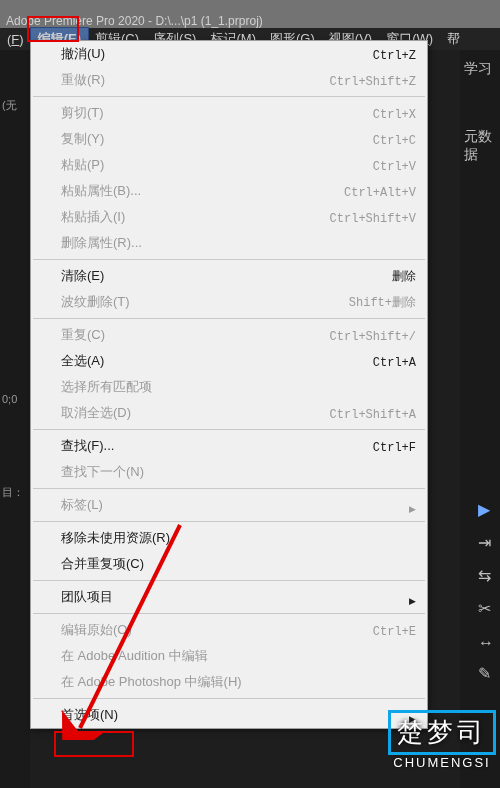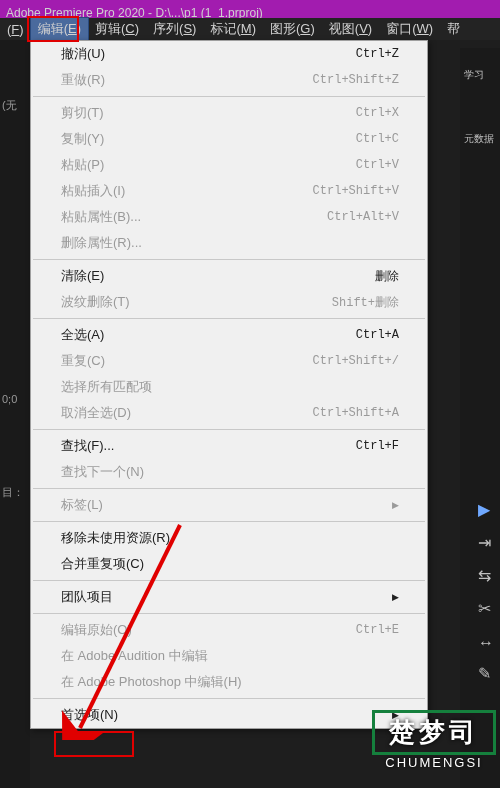--- a/index.html
+++ b/index.html
@@ -1,38 +1,38 @@
 <!DOCTYPE html>
 <html><head>
 <meta charset="utf-8">
 <style>
   * { margin: 0; padding: 0; box-sizing: border-box; font-family: "Microsoft YaHei", "SimSun", sans-serif; }
   body { width: 500px; height: 788px; background: #1e1e1e; overflow: hidden; position: relative; }
-  .title-bar { background: #a21caf; color: #d0d0d0; font-size: 12px; padding: 6px 6px; height: 18px; overflow: hidden; white-space: nowrap; }
+  .title-bar { background: #737373; color: #d0d0d0; font-size: 12px; padding: 14px 6px; height: 18px; overflow: hidden; white-space: nowrap; }
   .menubar { background: #232323; display: flex; height: 22px; align-items: center; position: relative; z-index: 5; }
   .menubar-item { color: #d0d0d0; font-size: 13px; padding: 2px 7px; cursor: default; white-space: nowrap; }
   .menubar-item u { text-decoration: underline; }
-  .menubar-item.active { background: #4a6a9d; outline: 1px solid #2a4a7d; }
+  .menubar-item.active { background: #4a6a9d; outline: 1px solid #2a4a7d; font-weight: bold; }
   .bg-left { position: absolute; left: 0; top: 40px; width: 30px; bottom: 0; background: #1a1a1a; color: #9a9a9a; font-size: 11px; }
   .bg-left .lbl { padding: 10px 2px; writing-mode: horizontal-tb; }
-  .bg-right { position: absolute; right: 0; top: 48px; width: 40px; bottom: 0; background: #1a1a1a; color: #c0c0c0; font-size: 10px; }
+  .bg-right { position: absolute; right: 0; top: 40px; width: 40px; bottom: 0; background: #1a1a1a; color: #c0c0c0; font-size: 14px; }
   .bg-right .tab { padding: 10px 4px; }
   .dropdown { position: absolute; left: 30px; top: 40px; width: 398px; background: #f0f0f0; border: 1px solid #a0a0a0; box-shadow: 2px 2px 6px rgba(0,0,0,.4); z-index: 10; }
-  .menu-row { display: flex; justify-content: space-between; align-items: center; padding: 4px 28px 4px 30px; font-size: 13px; color: #202020; cursor: default; min-height: 24px; gap: 36px; }
+  .menu-row { display: flex; justify-content: space-between; align-items: flex-end; padding: 4px 11px 4px 30px; font-size: 13px; color: #202020; cursor: default; min-height: 24px; gap: 36px; }
   .menu-row.disabled { color: #9a9a9a; }
   .menu-row.submenu::after { content: "▶"; font-size: 9px; color: inherit; margin-left: 8px; }
   .menu-row .shortcut { color: inherit; font-size: 12px; font-family: Liberation Mono, monospace; }
   .menu-row.disabled .shortcut { color: #9a9a9a; }
   .sep { height: 1px; background: #c8c8c8; margin: 3px 2px; }
   .highlight-box { position: absolute; border: 2px solid #e00000; pointer-events: none; z-index: 20; }
   .hb1 { left: 27px; top: 16px; width: 52px; height: 26px; }
   .hb2 { left: 54px; top: 731px; width: 80px; height: 26px; }
   .arrow-svg { position: absolute; left: 50px; top: 520px; width: 150px; height: 220px; z-index: 15; pointer-events: none; }
   .watermark { position: absolute; right: 4px; bottom: 18px; z-index: 30; color: #fff; }
-  .watermark .cn { font-size: 26px; font-weight: 700; letter-spacing: 4px; border: 3px solid #15803d; padding: 2px 14px; text-shadow: 0 0 4px #000; }
+  .watermark .cn { font-size: 26px; font-weight: 400; letter-spacing: 4px; border: 3px solid #0ea5e9; padding: 2px 6px; text-shadow: 0 0 4px #000; }
   .watermark .en { font-size: 13px; letter-spacing: 2px; text-align: center; text-shadow: 0 0 3px #000; }
   .tool-icons { position: absolute; right: 6px; top: 500px; display: flex; flex-direction: column; gap: 14px; z-index: 4; }
   .tool-icons span { color: #6fa8ff; font-size: 16px; }
   .tool-icons span.g { color: #bfbfbf; }
 </style>
 </head>
 <body>
 
 <div class="title-bar">Adobe Premiere Pro 2020 - D:\...\p1 (1_1.prproj)</div>
 
@@ -84,48 +84,48 @@
     </div>
     <div class="menu-row disabled">
       <span>复制(Y)</span>
       <span class="shortcut">Ctrl+C</span>
     </div>
     <div class="menu-row disabled">
       <span>粘贴(P)</span>
       <span class="shortcut">Ctrl+V</span>
     </div>
     <div class="menu-row disabled">
+      <span>粘贴属性(B)...</span>
+      <span class="shortcut">Ctrl+Alt+V</span>
+    </div>
+    <div class="menu-row disabled">
       <span>粘贴插入(I)</span>
       <span class="shortcut">Ctrl+Shift+V</span>
-    </div>
-    <div class="menu-row disabled">
-      <span>粘贴属性(B)...</span>
-      <span class="shortcut">Ctrl+Alt+V</span>
     </div>
     <div class="menu-row disabled">
       <span>删除属性(R)...</span>
       <span class="shortcut"></span>
     </div>
     <div class="sep"></div>
     <div class="menu-row">
       <span>清除(E)</span>
       <span class="shortcut">删除</span>
     </div>
     <div class="menu-row disabled">
       <span>波纹删除(T)</span>
       <span class="shortcut">Shift+删除</span>
     </div>
     <div class="sep"></div>
+    <div class="menu-row disabled">
+      <span>重复(C)</span>
+      <span class="shortcut">Ctrl+Shift+/</span>
+    </div>
     <div class="menu-row">
       <span>全选(A)</span>
       <span class="shortcut">Ctrl+A</span>
-    </div>
-    <div class="menu-row disabled">
-      <span>重复(C)</span>
-      <span class="shortcut">Ctrl+Shift+/</span>
     </div>
     <div class="menu-row disabled">
       <span>选择所有匹配项</span>
       <span class="shortcut"></span>
     </div>
     <div class="menu-row disabled">
       <span>取消全选(D)</span>
       <span class="shortcut">Ctrl+Shift+A</span>
     </div>
     <div class="sep"></div>

